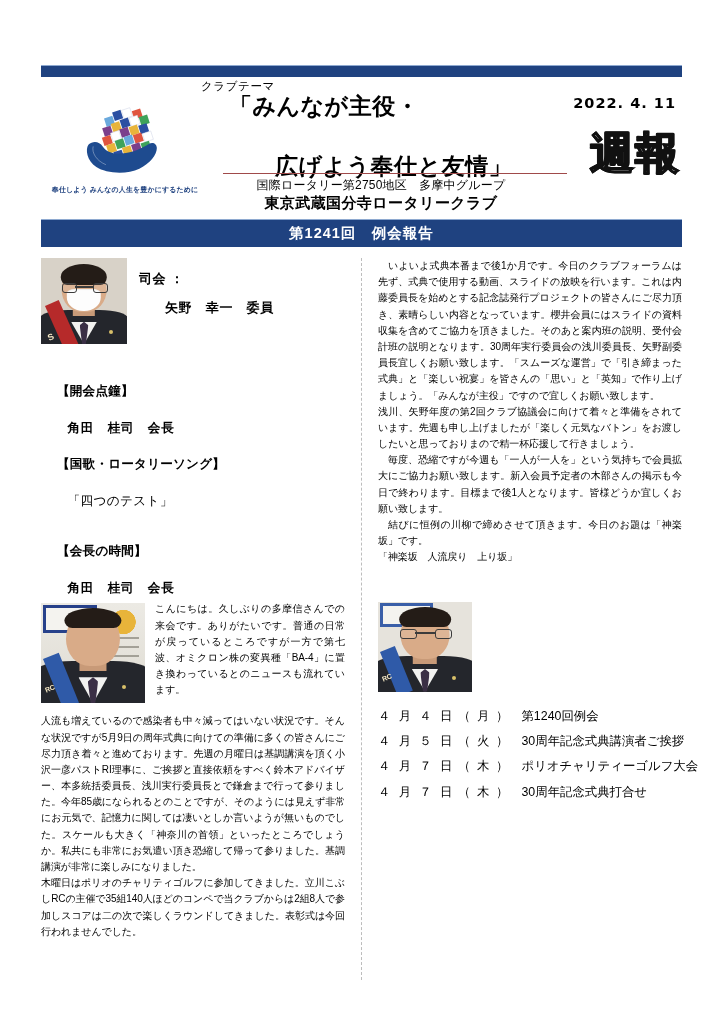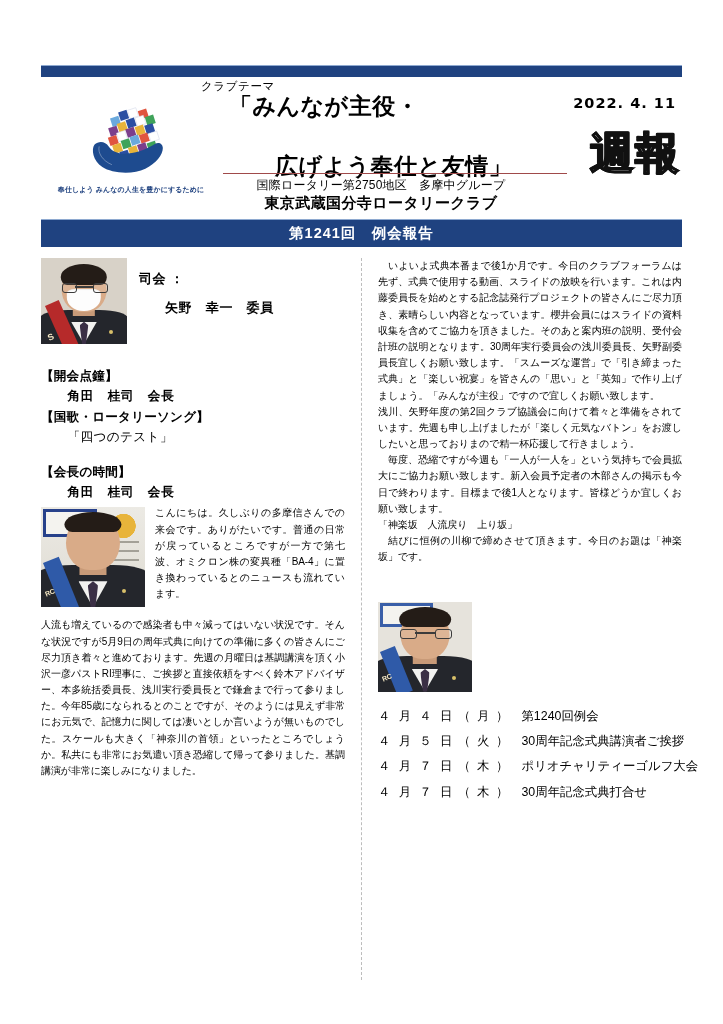--- a/index.html
+++ b/index.html
@@ -36,21 +36,21 @@
   }
 
   .masthead {
     position: absolute;
     left: 41px; top: 77px;
     width: 641px; height: 136px;
   }
 
   .logo-wrap {
     position: absolute;
-    left: 6px; top: 28px;
+    left: 0; top: 28px;
     width: 168px;
     text-align: center;
   }
   .logo-mark {
     width: 96px; height: 78px;
     margin: 0 auto;
     display: block;
   }
   .logo-tagline {
     font-size: 7.2px;
@@ -183,22 +183,23 @@
     text-indent: 0;
   }
   p.para.indent { text-indent: 1em; }
   .gap-s { height: 7px; }
   .gap-m { height: 14px; }
   .gap-l { height: 22px; }
 
   .bracket-head {
     font-size: 12.6px;
     font-weight: bold;
-    margin: 0;
+    margin: 16px;
     letter-spacing: 0.2px;
+    font-family: Liberation Mono, monospace;
   }
   .name-line {
     font-size: 12.6px;
     font-weight: bold;
     margin: 0;
     padding-left: 2.1em;
     letter-spacing: 0.8px;
   }
   .plain-line {
     font-size: 12.6px;
@@ -444,29 +445,30 @@
           <div class="pv hair" style="width:55%; height:20%; top:5%;"></div>
           <div class="pv pin" style="right:18%; bottom:14%; width:4px; height:4px;"></div>
         </div>
         <p class="para wrap-text">こんにちは。久しぶりの多摩信さんでの来会です。ありがたいです。普通の日常が戻っているところですが一方で第七波、オミクロン株の変異種「BA-4」に置き換わっているとのニュースも流れています。</p>
       </div>
 
       <div style="clear:both;"></div>
       <div class="gap-s"></div>
 
       <p class="para wrap-text">人流も増えているので感染者も中々減ってはいない状況です。そんな状況ですが5月9日の周年式典に向けての準備に多くの皆さんにご尽力頂き着々と進めております。先週の月曜日は基調講演を頂く小沢一彦パストRI理事に、ご挨拶と直接依頼をすべく鈴木アドバイザー、本多統括委員長、浅川実行委員長とで鎌倉まで行って参りました。今年85歳になられるとのことですが、そのようには見えず非常にお元気で、記憶力に関しては凄いとしか言いようが無いものでした。スケールも大きく「神奈川の首領」といったところでしょうか。私共にも非常にお気遣い頂き恐縮して帰って参りました。基調講演が非常に楽しみになりました。</p>
+      <p class="para wrap-text">木曜日はポリオのチャリティゴルフに参加してきました。立川こぶしRCの主催で35組140人ほどのコンペで当クラブからは2組8人で参加しスコアは二の次で楽しくラウンドしてきました。表彰式は今回行われませんでした。</p>
     </div>
 
     <div class="col col-right">
 
       <p class="para wrap-text indent">いよいよ式典本番まで後1か月です。今日のクラブフォーラムは先ず、式典で使用する動画、スライドの放映を行います。これは内藤委員長を始めとする記念誌発行プロジェクトの皆さんにご尽力頂き、素晴らしい内容となっています。櫻井会員にはスライドの資料収集を含めてご協力を頂きました。そのあと案内班の説明、受付会計班の説明となります。30周年実行委員会の浅川委員長、矢野副委員長宜しくお願い致します。「スムーズな運営」で「引き締まった式典」と「楽しい祝宴」を皆さんの「思い」と「英知」で作り上げましょう。「みんなが主役」ですので宜しくお願い致します。</p>
       <p class="para wrap-text">浅川、矢野年度の第2回クラブ協議会に向けて着々と準備をされています。先週も申し上げましたが「楽しく元気なバトン」をお渡ししたいと思っておりまので精一杯応援して行きましょう。</p>
       <p class="para wrap-text indent">毎度、恐縮ですが今週も「一人が一人を」という気持ちで会員拡大にご協力お願い致します。新入会員予定者の木部さんの掲示も今日で終わります。目標まで後1人となります。皆様どうか宜しくお願い致します。</p>
+      <p class="para wrap-text indent">結びに恒例の川柳で締めさせて頂きます。今日のお題は「神楽坂」です。</p>
       <p class="para wrap-text">「神楽坂　人流戻り　上り坂」</p>
-      <p class="para wrap-text indent">結びに恒例の川柳で締めさせて頂きます。今日のお題は「神楽坂」です。</p>
 
       <div class="gap-l"></div>
       <div class="gap-m"></div>
 
       <div class="photo-row">
         <div class="photo photo-sec">
           <div class="pv bg-wall2"></div>
           <div class="pv banner-blue" style="left:2px; top:1px; width:50%; height:20%; border-color:#3a5fa8;"></div>
           <div class="pv suit" style="width:108%; height:40%; bottom:0;"></div>
           <div class="pv sash-blue" style="left:2px; top:50px; width:16px; height:48px; transform:rotate(-22deg);"></div>

